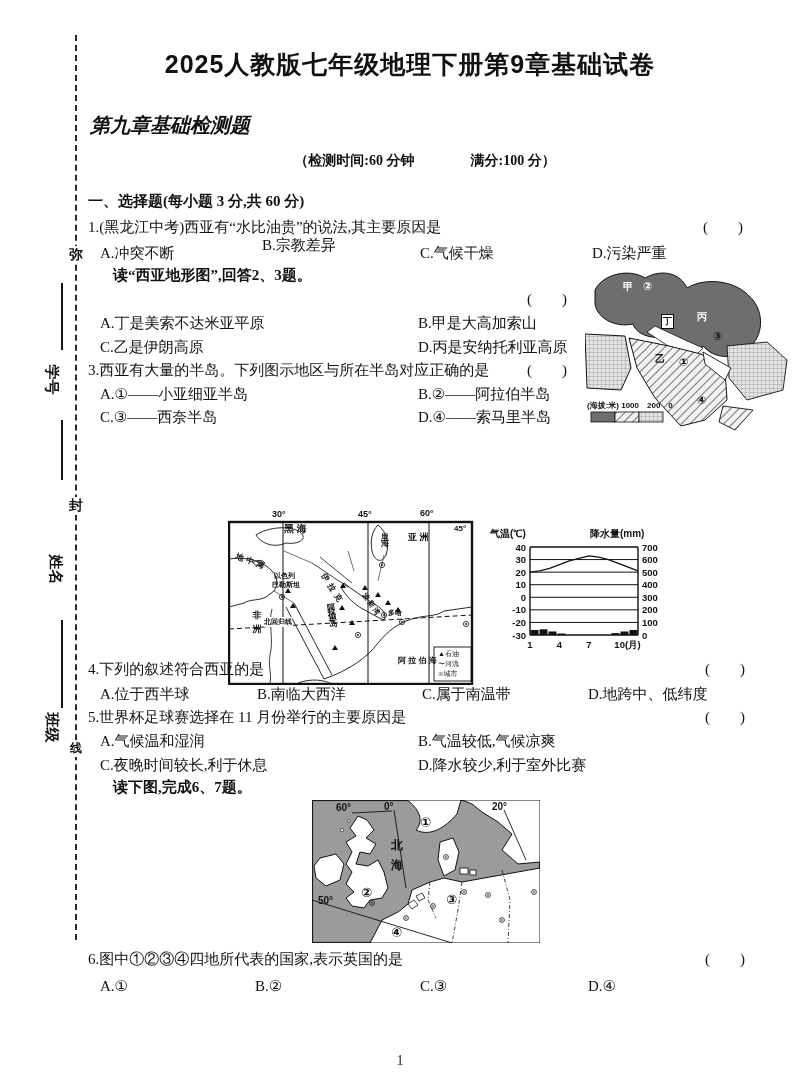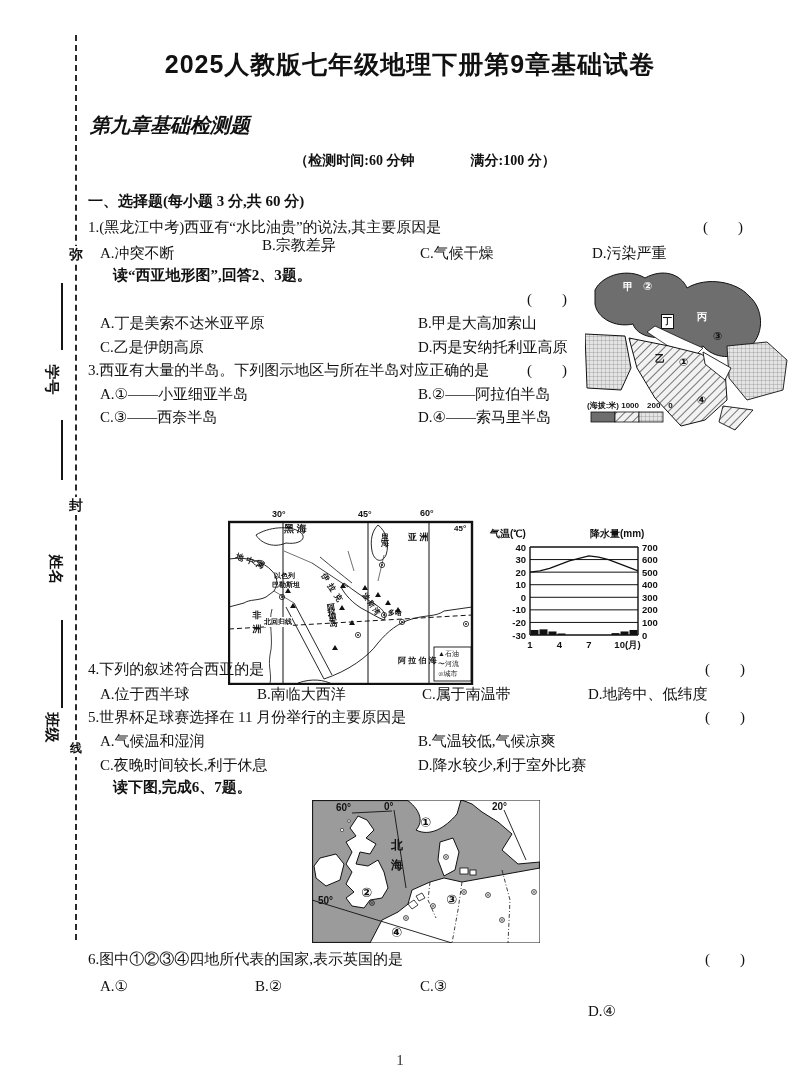--- a/index.html
+++ b/index.html
@@ -313,16 +313,16 @@
     <div class="maplabel b num-circ" style="left:49px;top:85px;font-size:13px;">②</div>
     <div class="maplabel b num-circ" style="left:134px;top:92px;font-size:13px;">③</div>
     <div class="maplabel b num-circ" style="left:79px;top:125px;font-size:13px;">④</div>
   </div>
 
   <div class="abs body15" style="left:88px;top:950px;">6.图中①②③④四地所代表的国家,表示英国的是</div>
   <div class="abs body15" style="left:705px;top:950px;">(　　)</div>
   <div class="opt" style="left:100px;top:977px;">A.①</div>
   <div class="opt" style="left:255px;top:977px;">B.②</div>
   <div class="opt" style="left:420px;top:977px;">C.③</div>
-  <div class="opt" style="left:588px;top:1002px;">D.④</div>
+  <div class="opt" style="left:588px;top:977px;">D.④</div>
 
   <div class="abs" style="left:390px;top:1052px;width:20px;text-align:center;font-size:15px;color:#333;">1</div>
 </div>
 
 </body></html>

